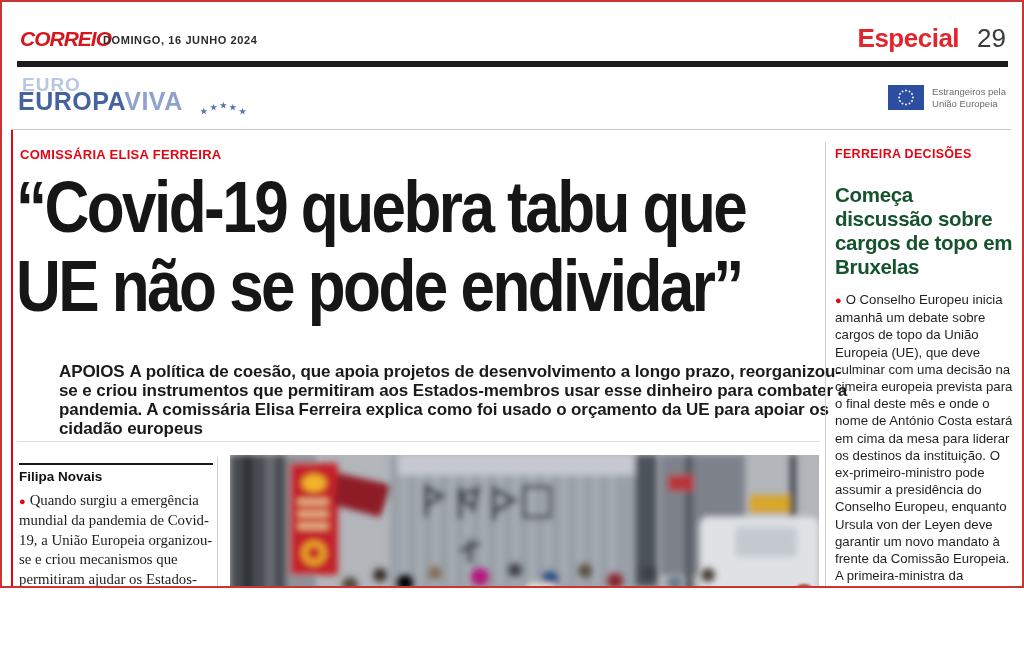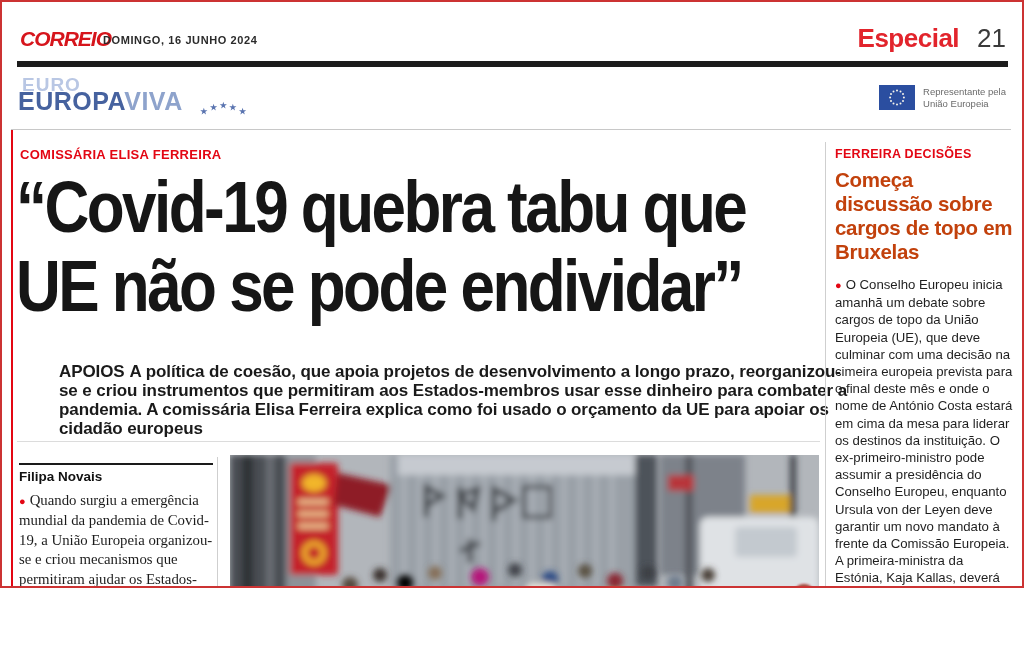--- a/index.html
+++ b/index.html
@@ -81,34 +81,34 @@
 
   .col-divider  { position:absolute; top:455px; bottom:0; left:215px; width:1px; background:#cfcfcf; }
   .main-divider { position:absolute; top:140px; bottom:0; left:823px; width:1px; background:#cfcfcf; }
 
   .photo { position:absolute; top:453px; left:228px; width:589px; bottom:0; overflow:hidden; background:#aeb3b8; }
   .photo svg { display:block; }
 
   
   .sidebar { position:absolute; top:145px; left:833px; width:178px; bottom:0; }
   .sidebar .kicker { font-size:12.5px; }
-  .sidebar h2 { margin-top:7px; font-size:20.5px; line-height:24px; font-weight:800;
-                color:#c2410c; letter-spacing:-0.3px; }
+  .sidebar h2 { margin-top:22px; font-size:20.5px; line-height:24px; font-weight:800;
+                color:#14532d; letter-spacing:-0.3px; }
   .sidebar p { margin-top:12px; font-size:13.2px; line-height:17.2px; color:#1f1f1f; }
 </style>
 </head>
 <body>
 
 <div class="page">
 
   <div class="brand">CORREIO</div>
   <div class="issue-date">DOMINGO, 16 JUNHO 2024</div>
   <div class="masthead-right">
     <span class="section-label">Especial</span>
-    <span class="page-number">21</span>
+    <span class="page-number">29</span>
   </div>
   <div class="black-rule"></div>
 
   <div class="europaviva">
     <div class="euro-top">EURO</div>
     <div class="euro-main">
       <span class="w1">EUROPA</span><span class="w2">VIVA</span>
       <span class="stars-arc">
         <span>★</span><span>★</span><span>★</span><span>★</span><span>★</span>
       </span>
@@ -129,21 +129,21 @@
           <circle cx="18" cy="19.5" r="1"></circle>
             <circle cx="14.5" cy="18.6" r="1"></circle>
             <circle cx="12" cy="16" r="1"></circle>
           <circle cx="11.1" cy="12.5" r="1"></circle>
             <circle cx="12" cy="9" r="1"></circle>
             <circle cx="14.5" cy="6.4" r="1"></circle>
         </g>
       </svg>
     </span>
     <span class="eu-text">
-      <div>Representante pela</div>
+      <div>Estrangeiros pela</div>
       <div>União Europeia</div>
     </span>
   </div>
 
   <div class="gray-rule"></div>
   <div class="red-vline"></div>
 
   <div class="kicker main-kicker">COMISSÁRIA ELISA FERREIRA</div>
 
   <h1 class="headline">

